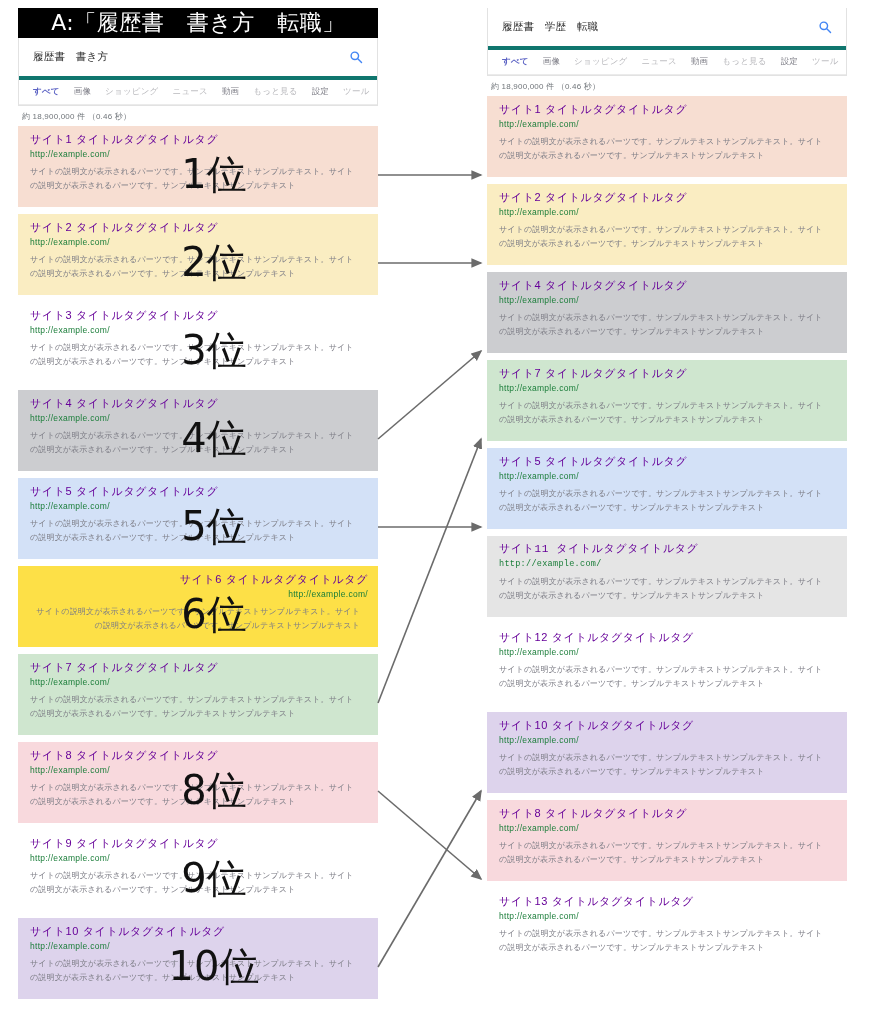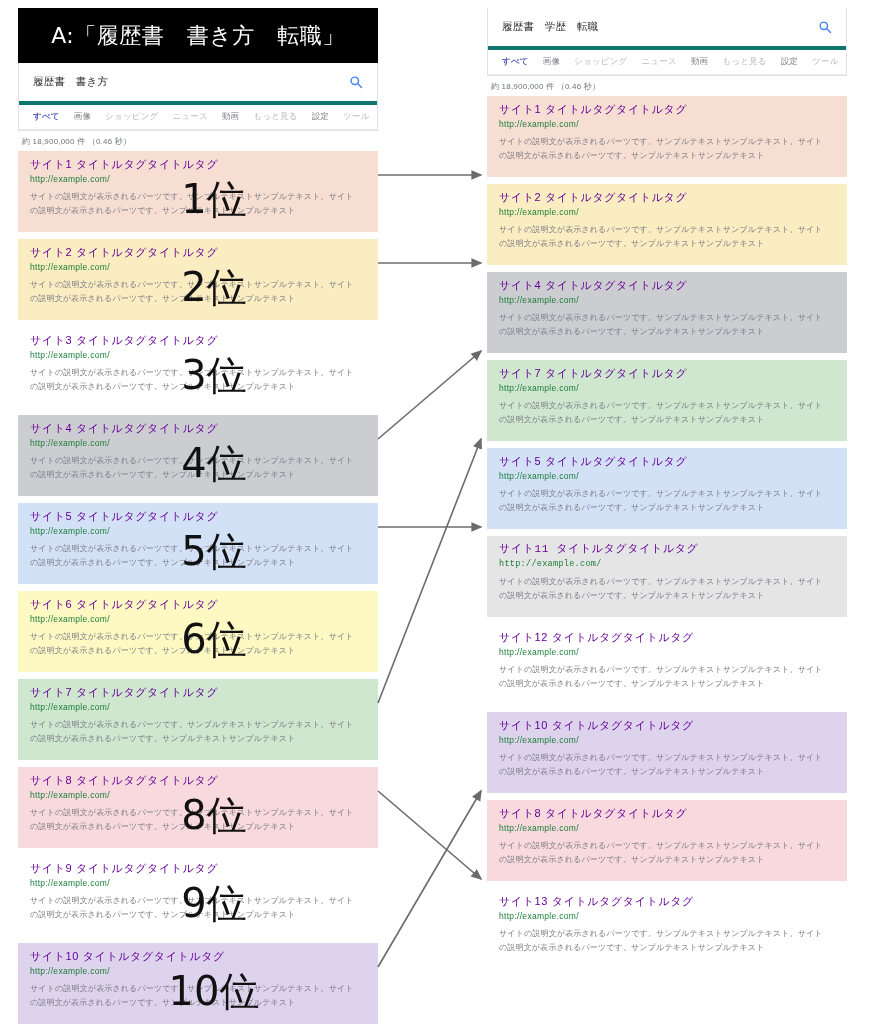--- a/index.html
+++ b/index.html
@@ -26,21 +26,21 @@
     position: absolute;
     top: 8px;
     width: 360px;
   }
   .panel-a { left: 18px; }
   .panel-b { left: 487px; }
 
   .panel-header {
     background: #000000;
     color: #ffffff;
-    height: 55px;
+    height: 30px;
     display: flex;
     align-items: center;
     justify-content: center;
     font-size: 22px;
     letter-spacing: 0.5px;
     font-family: "DejaVu Sans", "Liberation Sans", sans-serif;
   }
 
   .serp-box {
     border: 1px solid #e2e2e2;
@@ -199,21 +199,21 @@
           <div class="r-url">http://example.com/</div>
           <div class="r-desc">サイトの説明文が表示されるパーツです。サンプルテキストサンプルテキスト。サイトの説明文が表示されるパーツです。サンプルテキストサンプルテキスト</div>
         </div>
         <div class="rank-overlay" style="top: 292px;">4位</div>
         <div class="result" style="background: rgb(211, 225, 247);">
           <div class="r-title">サイト5 タイトルタグタイトルタグ</div>
           <div class="r-url">http://example.com/</div>
           <div class="r-desc">サイトの説明文が表示されるパーツです。サンプルテキストサンプルテキスト。サイトの説明文が表示されるパーツです。サンプルテキストサンプルテキスト</div>
         </div>
         <div class="rank-overlay" style="top: 380px;">5位</div>
-        <div class="result" style="background: #fef9c3;">
+        <div class="result" style="background: #fde047; text-align: right;">
           <div class="r-title">サイト6 タイトルタグタイトルタグ</div>
           <div class="r-url">http://example.com/</div>
           <div class="r-desc">サイトの説明文が表示されるパーツです。サンプルテキストサンプルテキスト。サイトの説明文が表示されるパーツです。サンプルテキストサンプルテキスト</div>
         </div>
         <div class="rank-overlay" style="top: 468px;">6位</div>
         <div class="result" style="background: rgb(207, 230, 207);">
           <div class="r-title">サイト7 タイトルタグタイトルタグ</div>
           <div class="r-url">http://example.com/</div>
           <div class="r-desc">サイトの説明文が表示されるパーツです。サンプルテキストサンプルテキスト。サイトの説明文が表示されるパーツです。サンプルテキストサンプルテキスト</div>
         </div>

